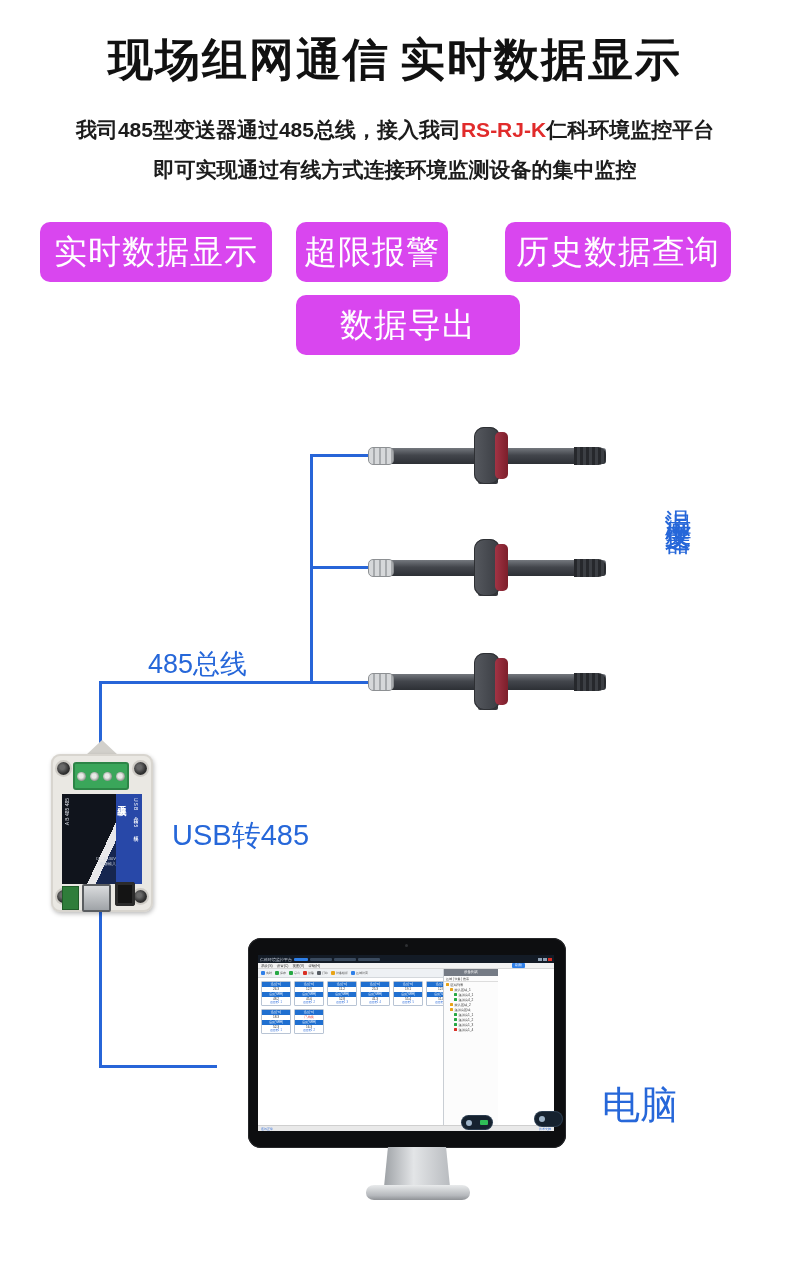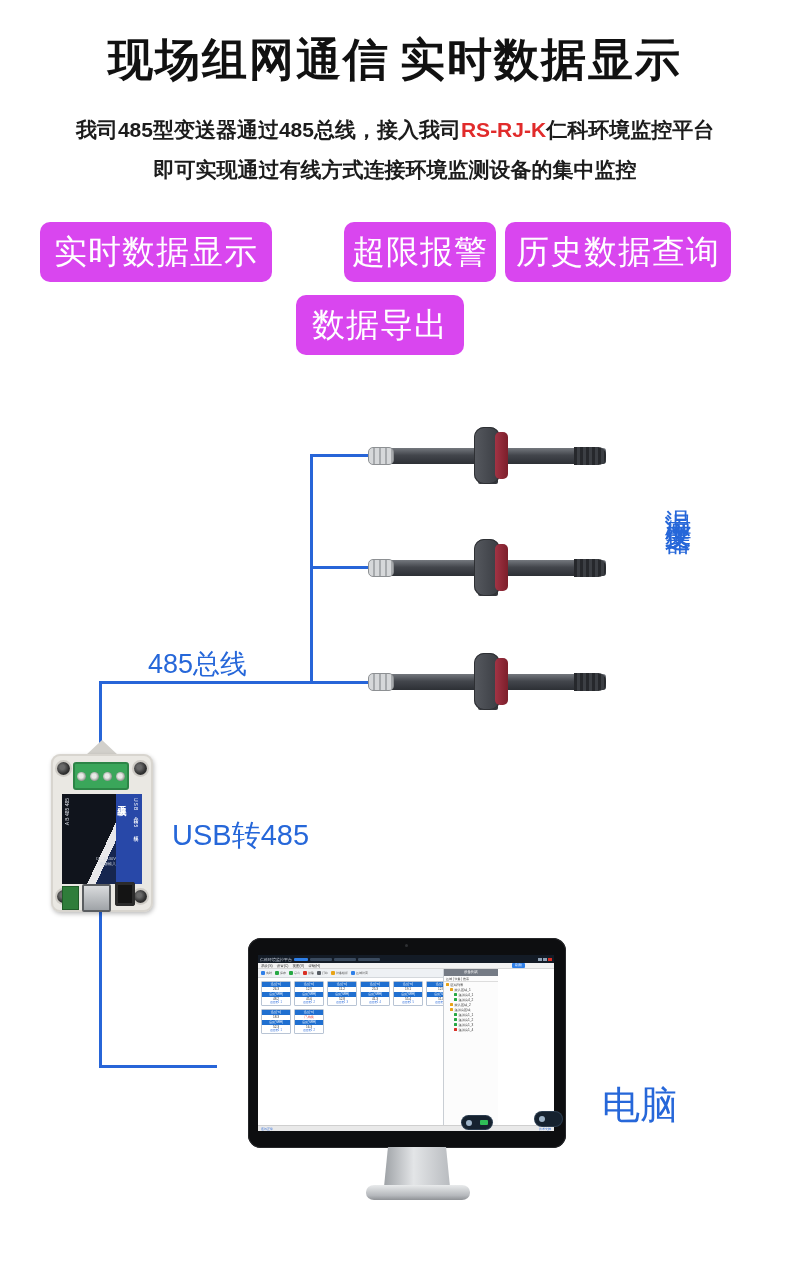--- a/index.html
+++ b/index.html
@@ -15,23 +15,23 @@
   .main-title .t2 { font-weight:900; margin-left:10px; }
   .desc { position:absolute; top:110px; left:0; right:0; text-align:center;
           font-size:21px; font-weight:600; color:#1c1c1c; line-height:40px; }
   .desc .red { color:#e12b2b; }
 
   
   .btn { position:absolute; height:60px; background:#d946ef; color:#fff; border-radius:10px;
          display:flex; align-items:center; justify-content:center; font-size:33px;
          font-weight:500; letter-spacing:1px; cursor:pointer; }
   .b1 { left:40px;  top:222px; width:232px; }
-  .b2 { left:296px; top:222px; width:152px;margin-left:48px; }
+  .b2 { left:296px; top:222px; width:152px; }
   .b3 { left:505px; top:222px; width:226px; }
-  .b4 { left:296px; top:295px; width:168px; }
+  .b4 { left:296px; top:295px; width:224px; }
 
   
   .wire { position:absolute; background:#2765d8; }
   .wire.h { height:3px; }
   .wire.v { width:3px; }
 
   
   .dlabel { position:absolute; color:#2667d9; white-space:nowrap; }
   .lbl-bus      { left:148px; top:646px; font-size:27px; }
   .lbl-usb      { left:172px; top:816px; font-size:29px; }

